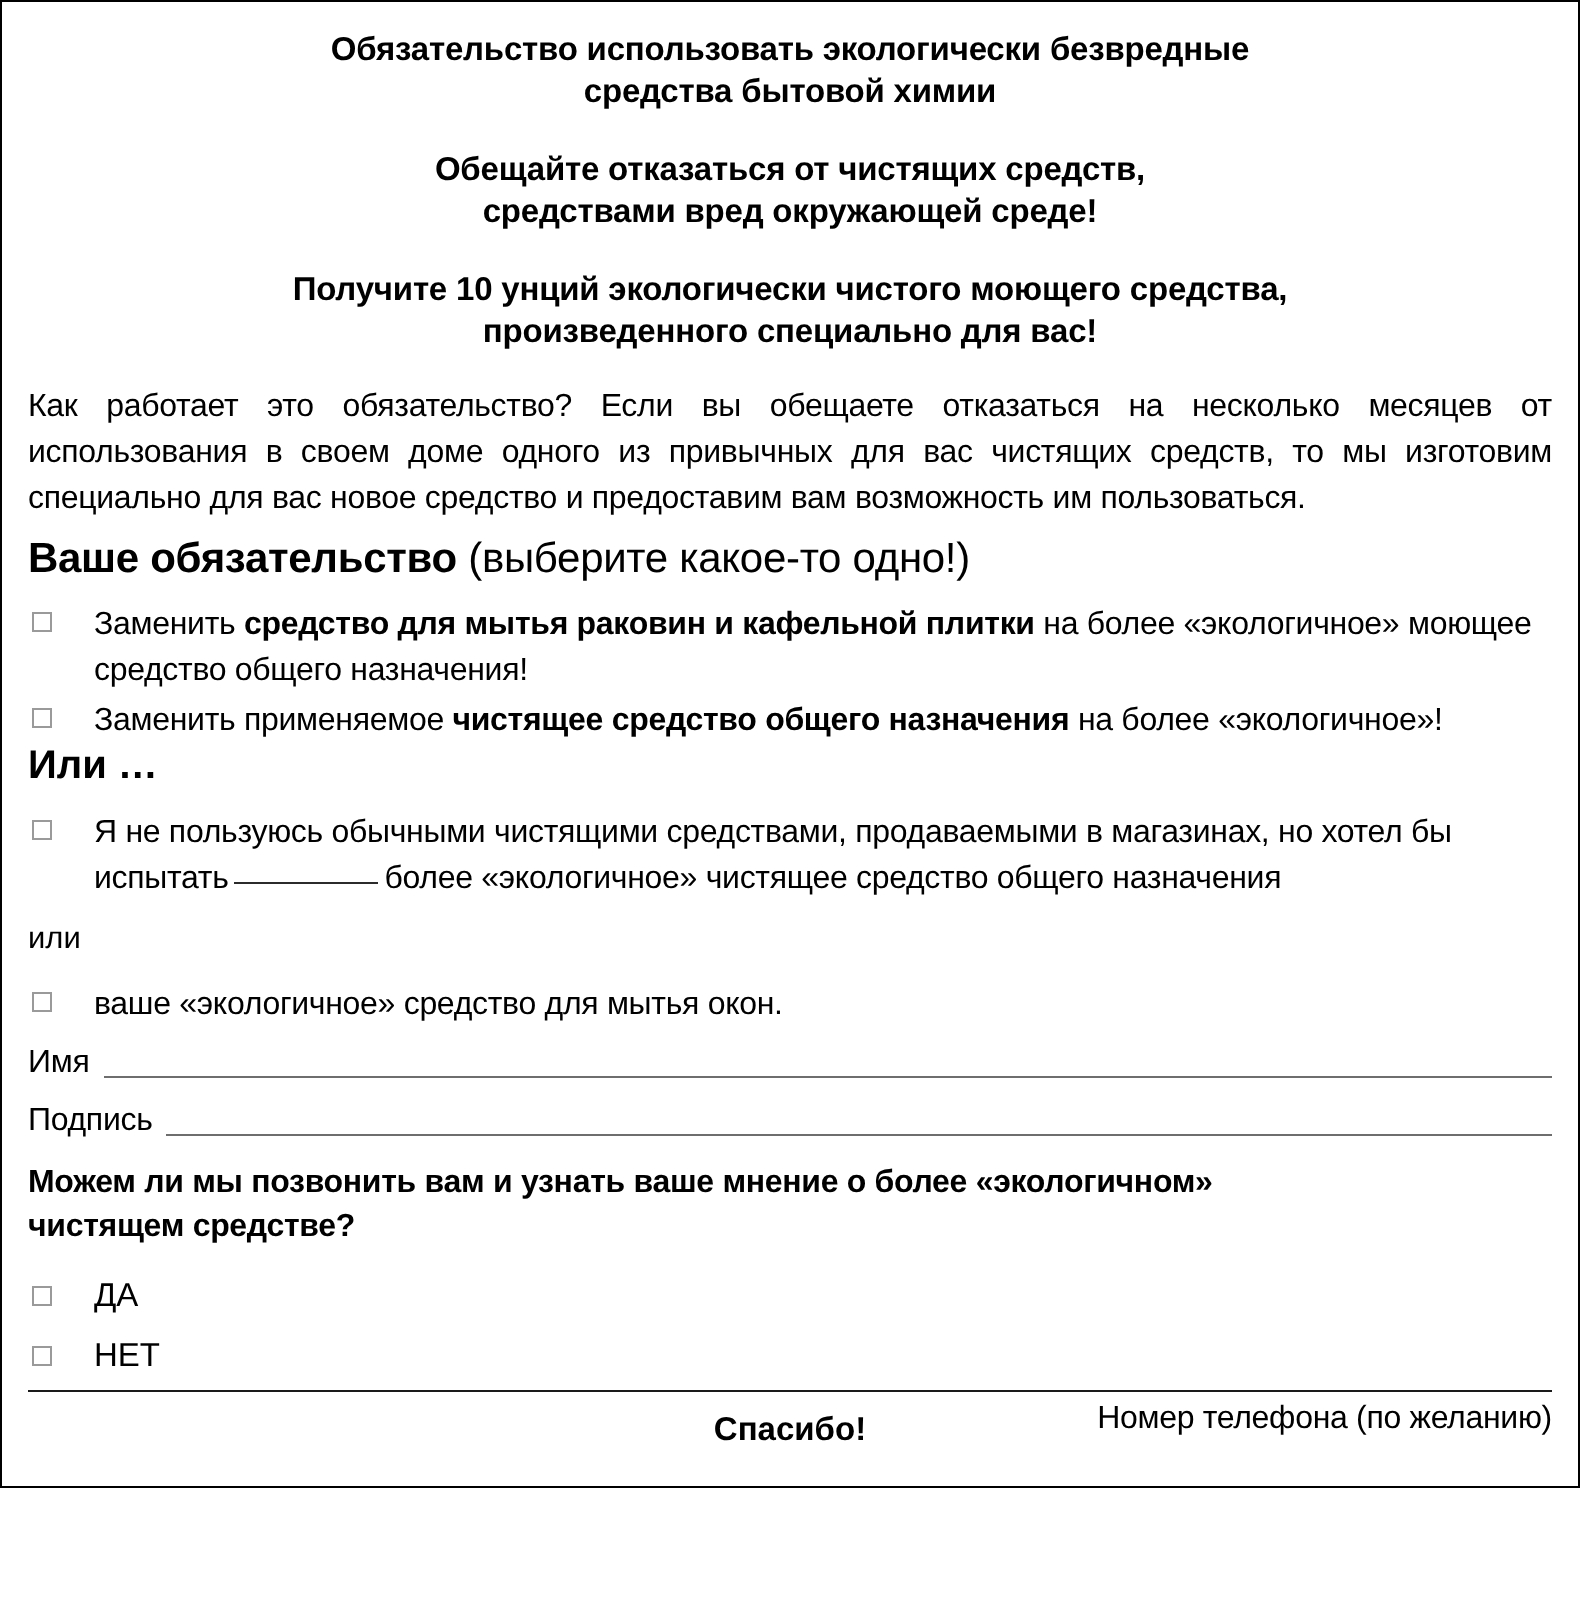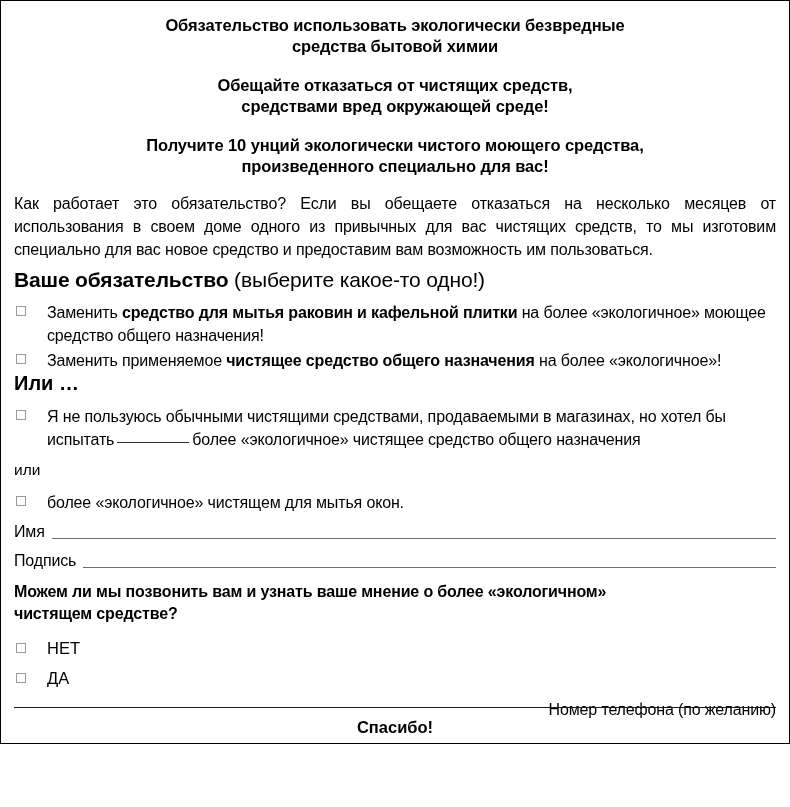--- a/index.html
+++ b/index.html
@@ -152,21 +152,21 @@
     line-height: 22px;
     letter-spacing: -0.15px;
     text-align: right;
   }
 
   
   .footer {
     position: absolute;
     left: 13px;
     right: 13px;
-    bottom: 6px;
+    bottom: 18px;
   }
   .footer .divider {
     height: 0;
     border-top: 1.8px solid #1a1a1a;
     margin-bottom: 9px;
   }
   .footer .thanks {
     text-align: center;
     font-weight: bold;
     font-size: 16.5px;
@@ -222,21 +222,21 @@
         <span class="box"></span>
         <span class="txt"><span>Я не пользуюсь обычными чистящими средствами, продаваемыми в магазинах, но хотел бы испытать</span><span class="blank"></span><span>более «экологичное» чистящее средство общего назначения</span></span>
       </div>
     </div>
 
     <div class="or-small">или</div>
 
     <div class="cb-list">
       <div class="cb-row tight">
         <span class="box"></span>
-        <span class="txt">более «экологичное» чистящем для мытья окон.</span>
+        <span class="txt">ваше «экологичное» средство для мытья окон.</span>
       </div>
     </div>
 
     <div class="field">
       <span class="lbl">Имя</span>
       <span class="rule"></span>
     </div>
 
     <div class="field">
       <span class="lbl">Подпись</span>
@@ -244,25 +244,25 @@
     </div>
 
     <div class="q-head">
       <span class="ln">Можем ли мы позвонить вам и узнать ваше мнение о более «экологичном»</span>
       <span class="ln">чистящем средстве?</span>
     </div>
 
     <div class="yn-list">
       <div class="yn-row">
         <span class="box"></span>
+        <span>ДА</span>
+      </div>
+      <div class="yn-row">
+        <span class="box"></span>
         <span>НЕТ</span>
-      </div>
-      <div class="yn-row">
-        <span class="box"></span>
-        <span>ДА</span>
       </div>
     </div>
 
     <div class="phone">Номер телефона (по желанию)</div>
 
   </div>
 
   <div class="footer">
     <div class="divider"></div>
     <div class="thanks">Спасибо!</div>

